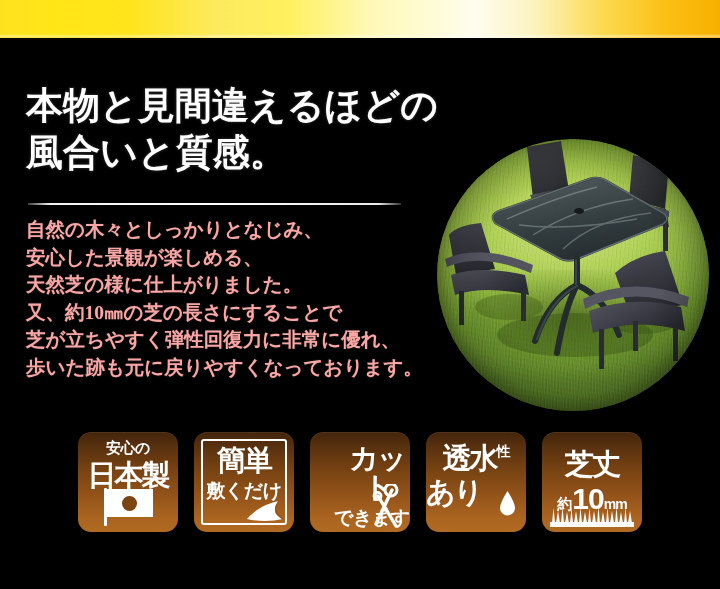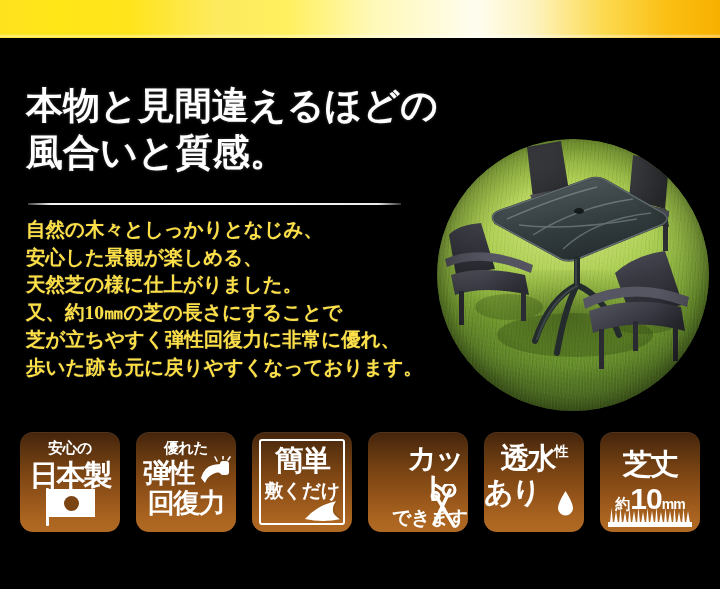--- a/index.html
+++ b/index.html
@@ -62,21 +62,21 @@
     position:absolute; left:28px; top:203px;
     width:373px; height:2px;
     background:linear-gradient(90deg, rgba(255,255,255,.25) 0%, #f2f2f2 6%, #ffffff 50%, #e9e9e9 94%, rgba(255,255,255,.2) 100%);
     z-index:5;
   }
 
   
   .bodycopy {
     position:absolute; left:26px; top:216px;
     width:420px;
-    color:#fde047;
+    color:#fca5a5;
     font-family:"Liberation Serif", "DejaVu Serif", serif;
     font-weight:700;
     font-size:19.5px;
     line-height:27.5px;
     white-space:pre-line;
     text-shadow:0 0 2px rgba(255,255,255,.18);
     z-index:5;
   }
 
   
@@ -331,39 +331,20 @@
         <div class="bt-small">安心の</div>
         <div class="bt-xbig row-gap-6">日本製</div>
       </div>
       <div class="badge-art flag">
         <span class="pole"></span>
           <span class="field"></span>
           <span class="disc"></span>
       </div>
     </div>
 
-    <div class="badge">
-      <div class="badge-text">
-        <div class="bt-small">優れた</div>
-        <div class="bt-big row-gap-5" style="text-align:left;padding-left:7px;">弾性</div>
-        <div class="bt-big row-gap-3">回復力</div>
-      </div>
-      <svg class="badge-art arm" viewBox="0 0 34 30">
-        <g fill="#ffffff">
-          <path d="M3 22 Q6 11 15 9 Q22 7 26 10 L26 17 Q20 15 15 18 Q9 21 7 27 Z"></path>
-          <rect x="22" y="5" width="9" height="14" rx="3"></rect>
-          <rect x="20" y="8" width="5" height="9" rx="2"></rect>
-        </g>
-        <g stroke="#ffffff" stroke-width="1.6" stroke-linecap="round">
-          <path d="M19 5 L17 1"></path>
-            <path d="M25 3 L25 0"></path>
-            <path d="M30 4 L32 1"></path>
-        </g>
-      </svg>
-    </div>
 
     <div class="badge outlined">
       <div class="badge-text" style="top:14px;">
         <div class="bt-xbig">簡単</div>
         <div class="bt-mid row-gap-6">敷くだけ</div>
       </div>
       <svg class="badge-art sheet" viewBox="0 0 40 26" style="z-index:4;">
         <path d="M2 22 Q14 8 34 4 Q24 16 38 22 Q20 26 2 22 Z" fill="#ffffff"></path>
         <path d="M34 4 Q26 14 38 22" fill="none" stroke="#96551a" stroke-width="1.4"></path>
       </svg>

